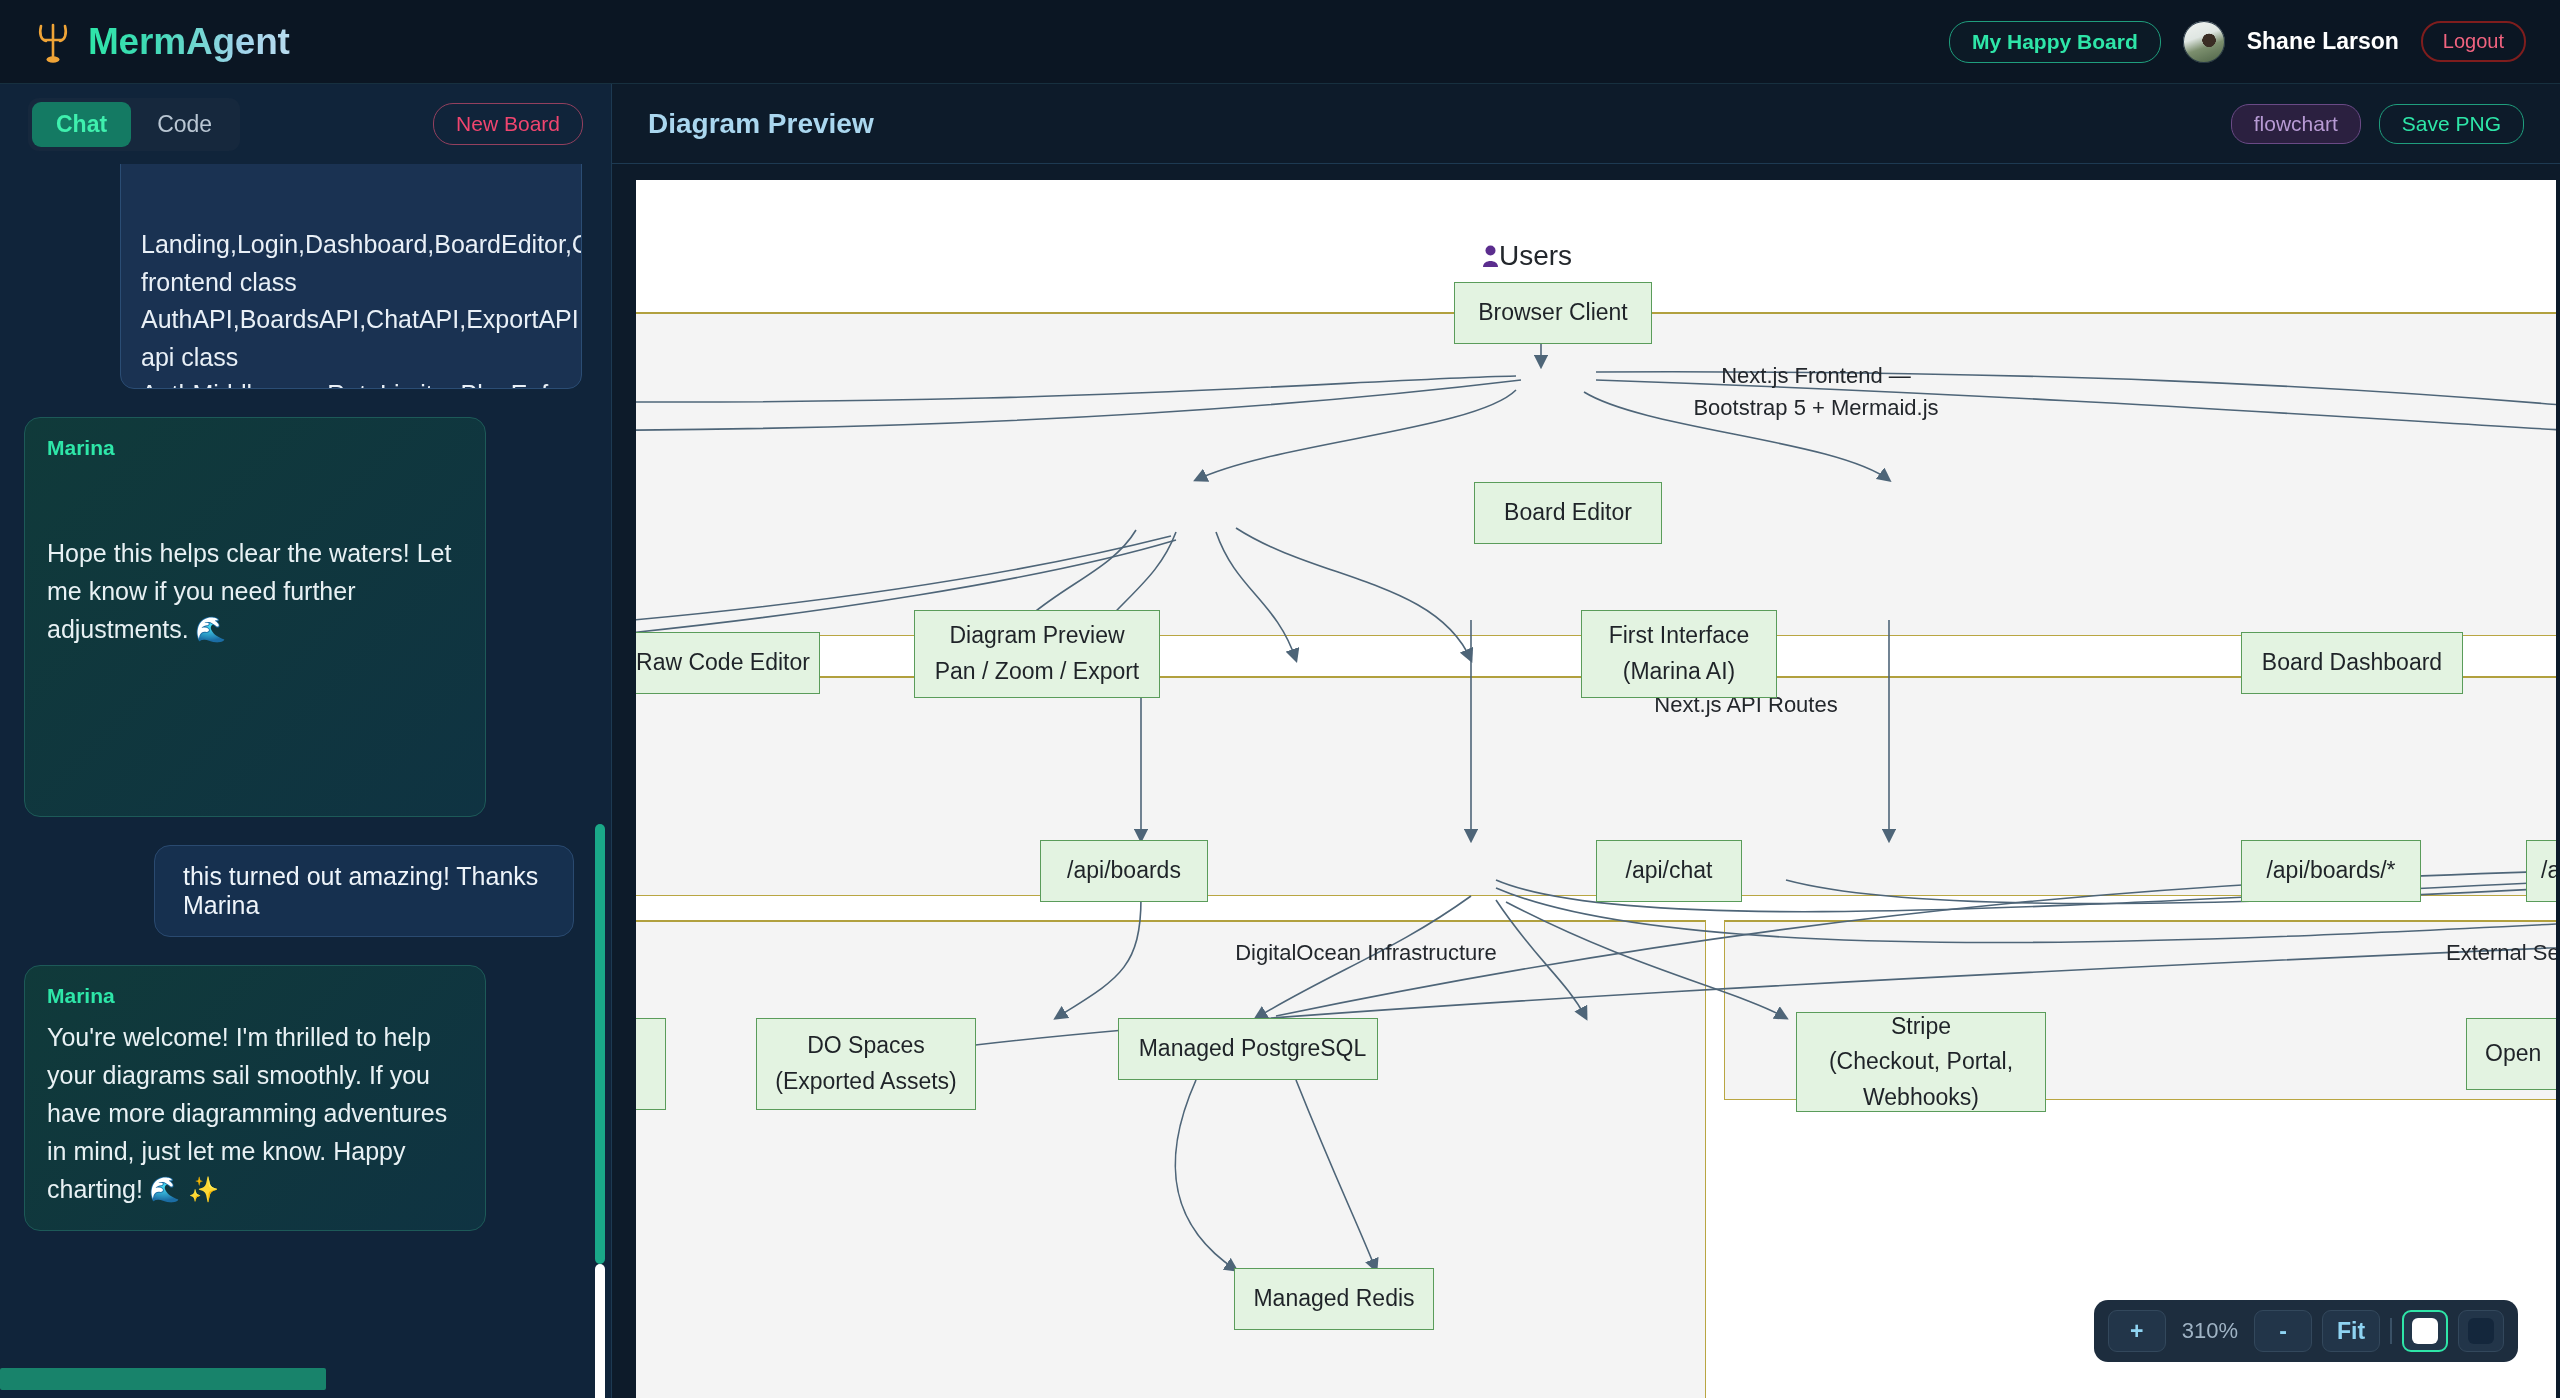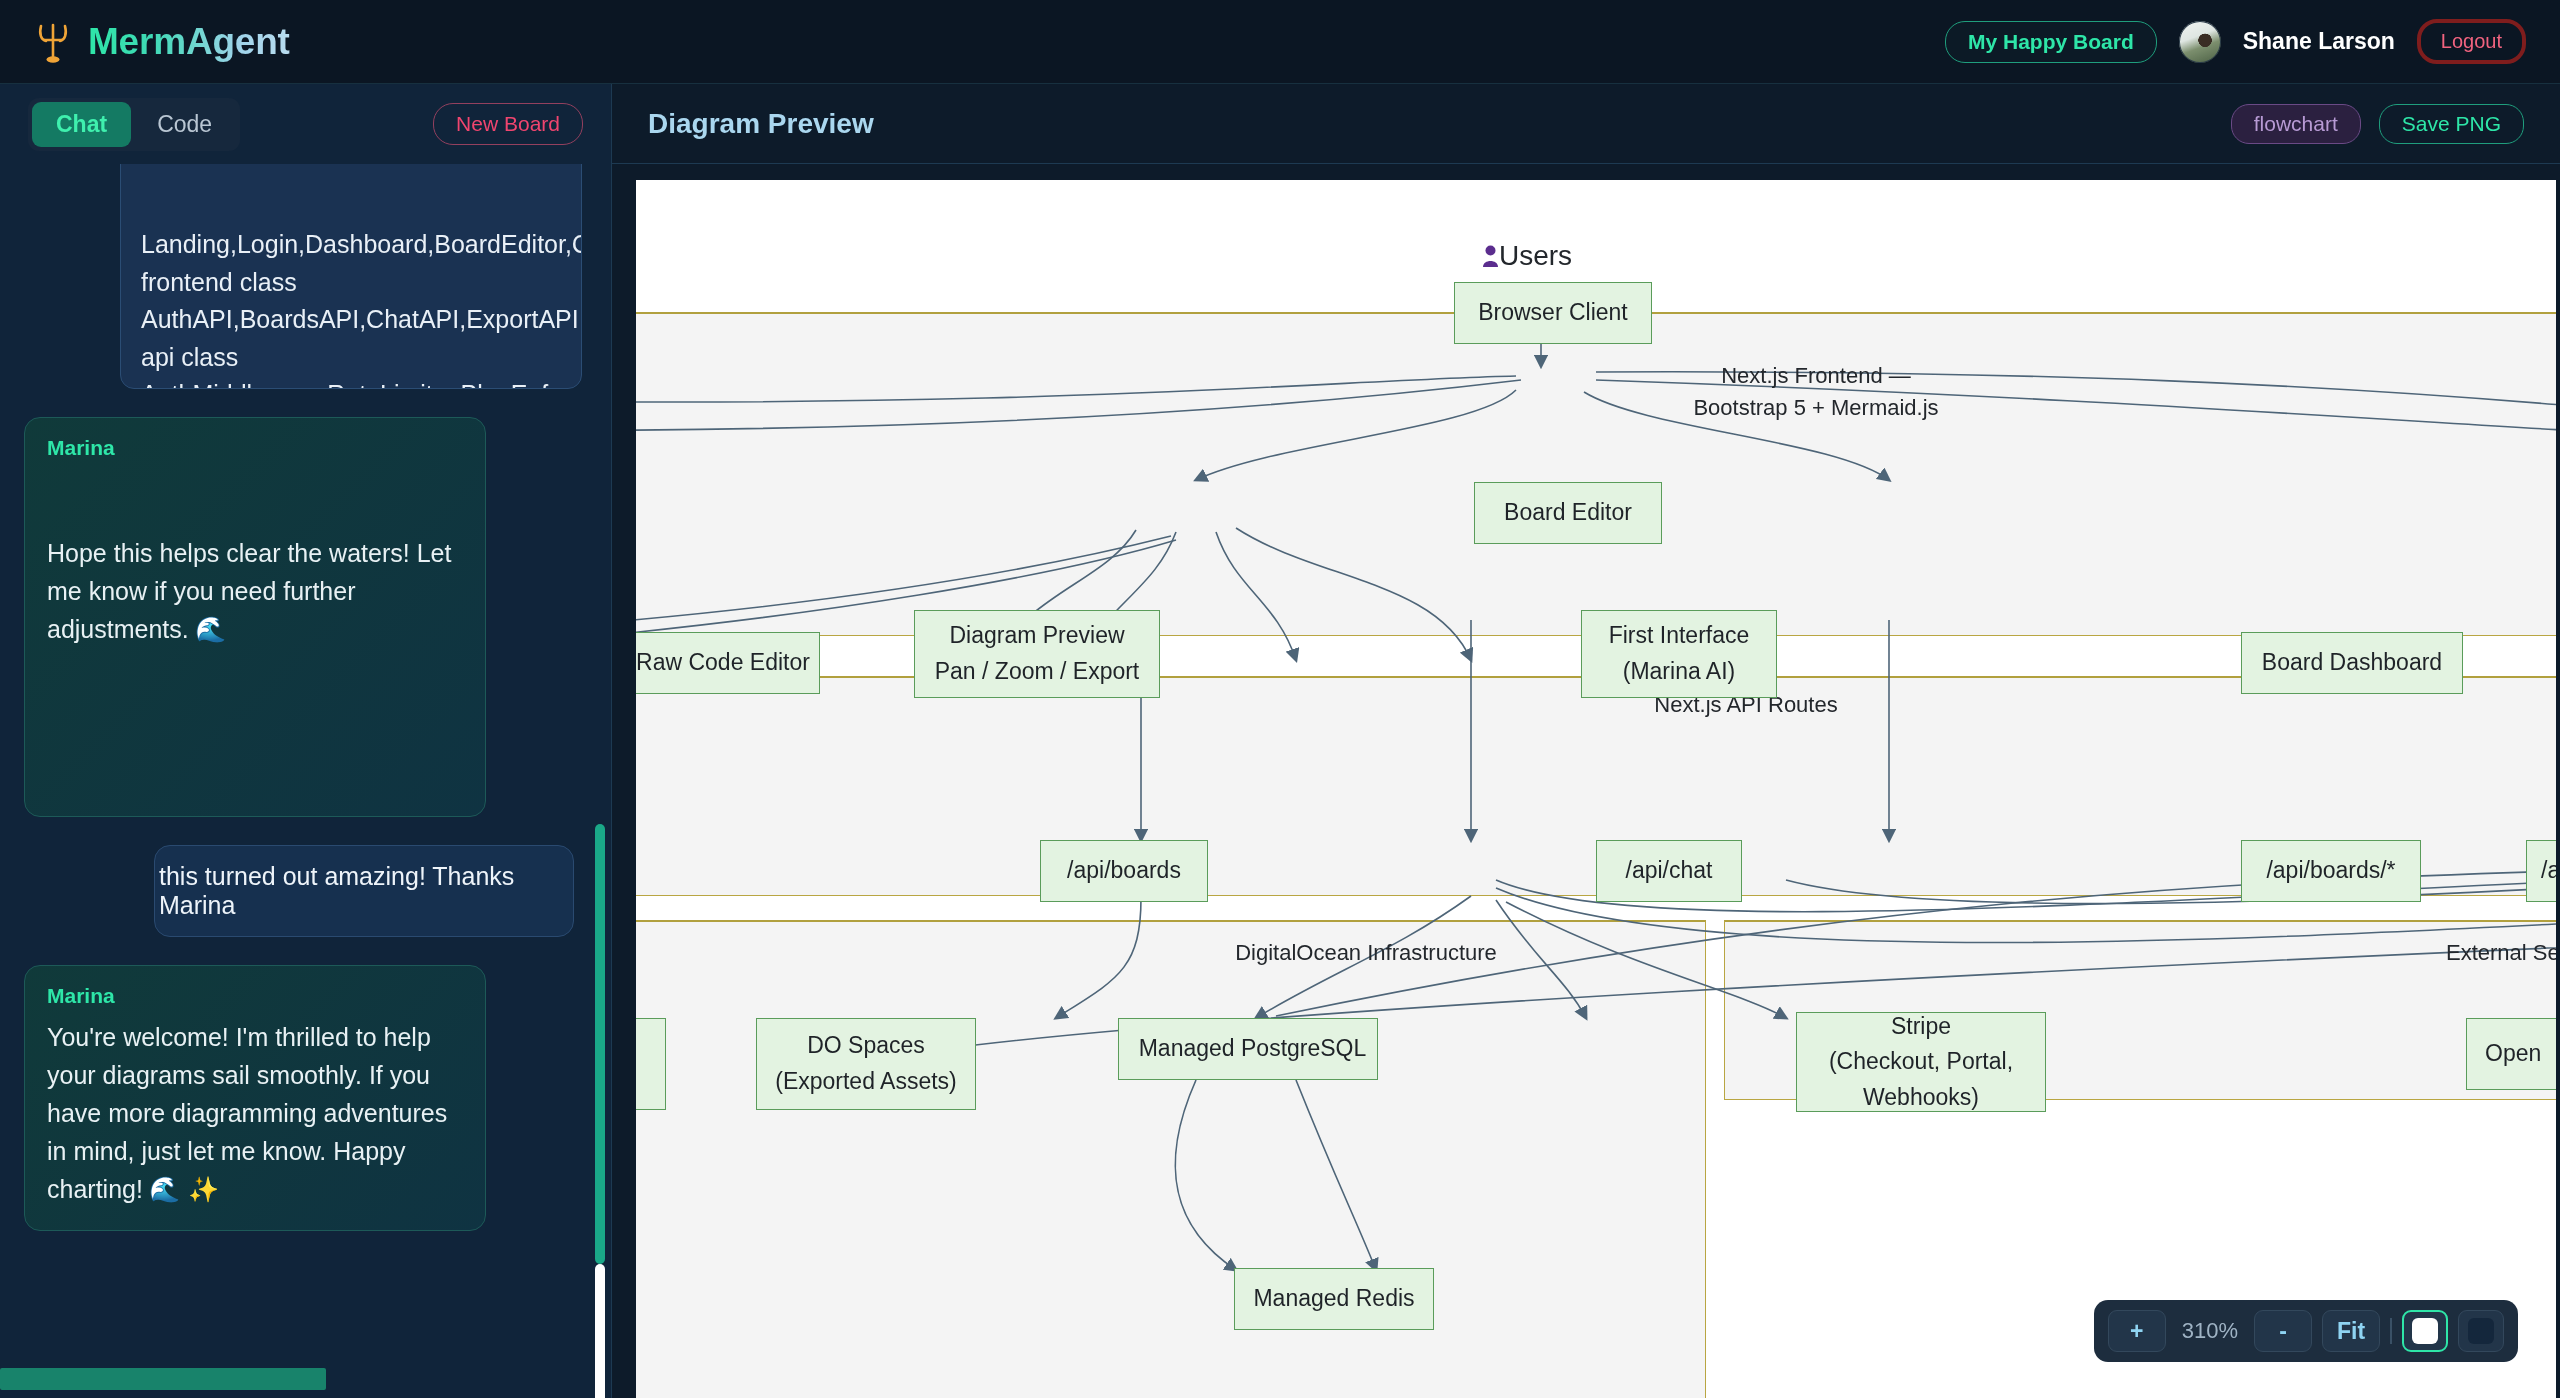--- a/index.html
+++ b/index.html
@@ -34,21 +34,21 @@
   #avatar {
     width:42px; height:42px; border-radius:50%;
     background:
       radial-gradient(circle at 62% 46%, #3a2d24 0%, #3a2d24 19%, transparent 20%),
       linear-gradient(160deg,#f2f4f2 0%,#dfe6e2 38%,#7c8f6e 60%,#4a5f43 100%);
     box-shadow:inset 0 0 0 1px #2a3b49;
     flex:none;
   }
   #username { font-size:23px; font-weight:bold; color:#ffffff; }
   #logout {
-    border:4px solid #7f1d1d; border-radius:20px;
+    border:2px solid #7f1d1d; border-radius:20px;
     color:#f1637f; font-size:20px; padding:7px 20px; background:transparent;
   }
 
   
   #sidebar {
     position:absolute; left:0; top:84px; width:612px; height:1314px;
     background:#10243a;
     border-right:1px solid #1d3a52;
     display:flex; flex-direction:column;
   }
@@ -88,21 +88,21 @@
     padding:18px 22px 22px 22px;
   }
   .msg-assistant.tall { height:400px; }
   .who { color:#2ee6a8; font-size:21px; font-weight:bold; margin-bottom:10px; }
   .body-text { font-size:25px; line-height:1.52; color:#e8f1f4; }
   .gap-block { height:64px; }
 
   .msg-user {
     margin-top:28px; margin-left:130px; width:auto; max-width:420px;
     background:#16304f; border:1px solid #2a4a70; border-radius:16px;
-    padding:16px 4px; font-size:25px; color:#eef4fa; text-align:left;
+    padding:16px 28px; font-size:25px; color:#eef4fa; text-align:left;
   }
 
   #greenbar {
     position:absolute; left:0; bottom:8px; width:326px; height:22px;
     background:#18836b; border-radius:2px;
   }
   #chat-scrollbar {
     position:absolute; right:6px; top:660px; width:10px; height:440px;
     background:#1aa888; border-radius:6px;
   }

